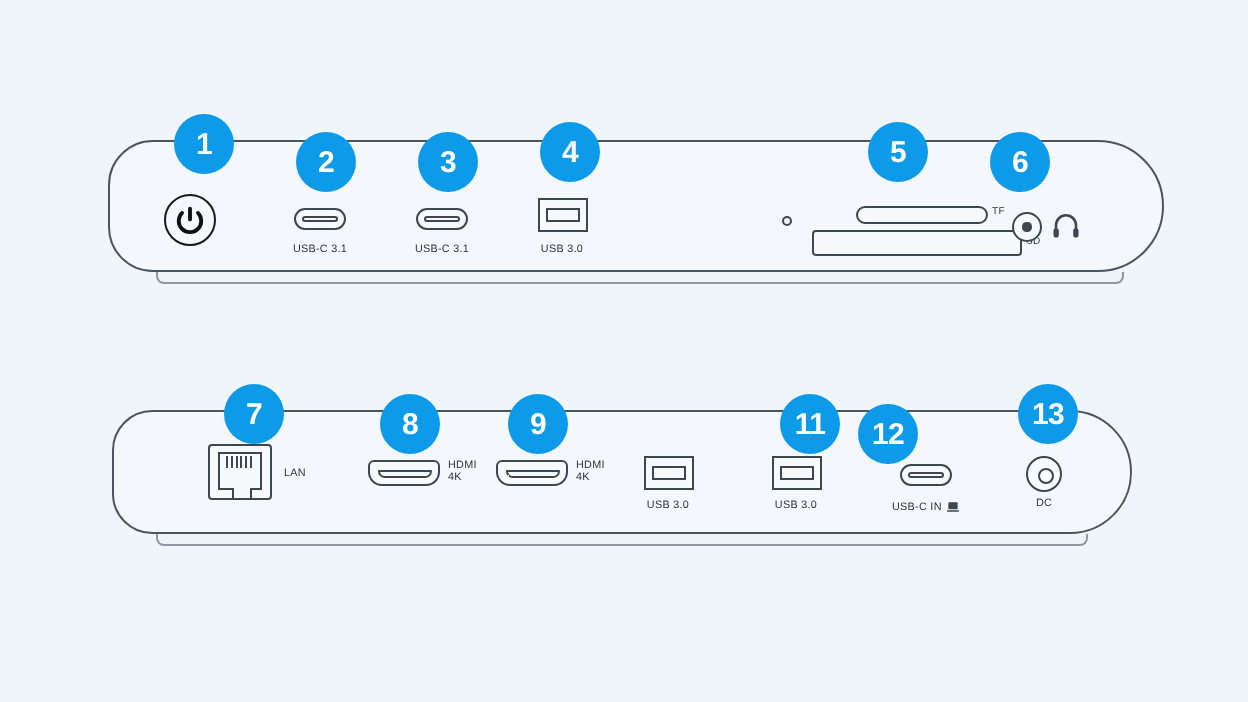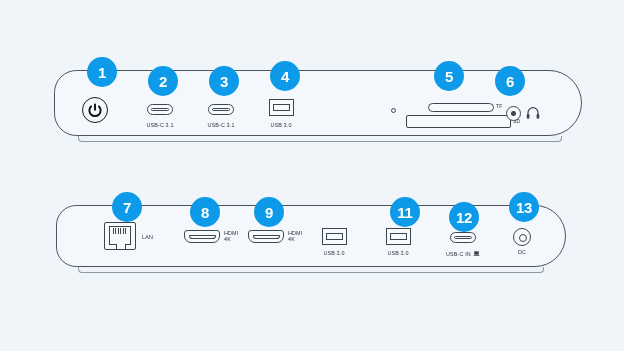--- a/index.html
+++ b/index.html
@@ -292,16 +292,16 @@
 
   <div class="port" style="left:513px;top:228px;">
     <div class="dc"></div>
   </div>
   <div class="lbl center" style="left:522px;top:249px;">DC</div>
 
   <div class="badge" style="left:112px;top:192px;">7</div>
   <div class="badge" style="left:190px;top:197px;">8</div>
   <div class="badge" style="left:254px;top:197px;">9</div>
   <div class="badge" style="left:390px;top:197px;">11</div>
-  <div class="badge" style="left:449px;top:202px;text-align:center;">12</div>
+  <div class="badge" style="left:429px;top:202px;text-align:center;">12</div>
   <div class="badge" style="left:509px;top:192px;">13</div>
 
 </div>
 
 </body></html>

